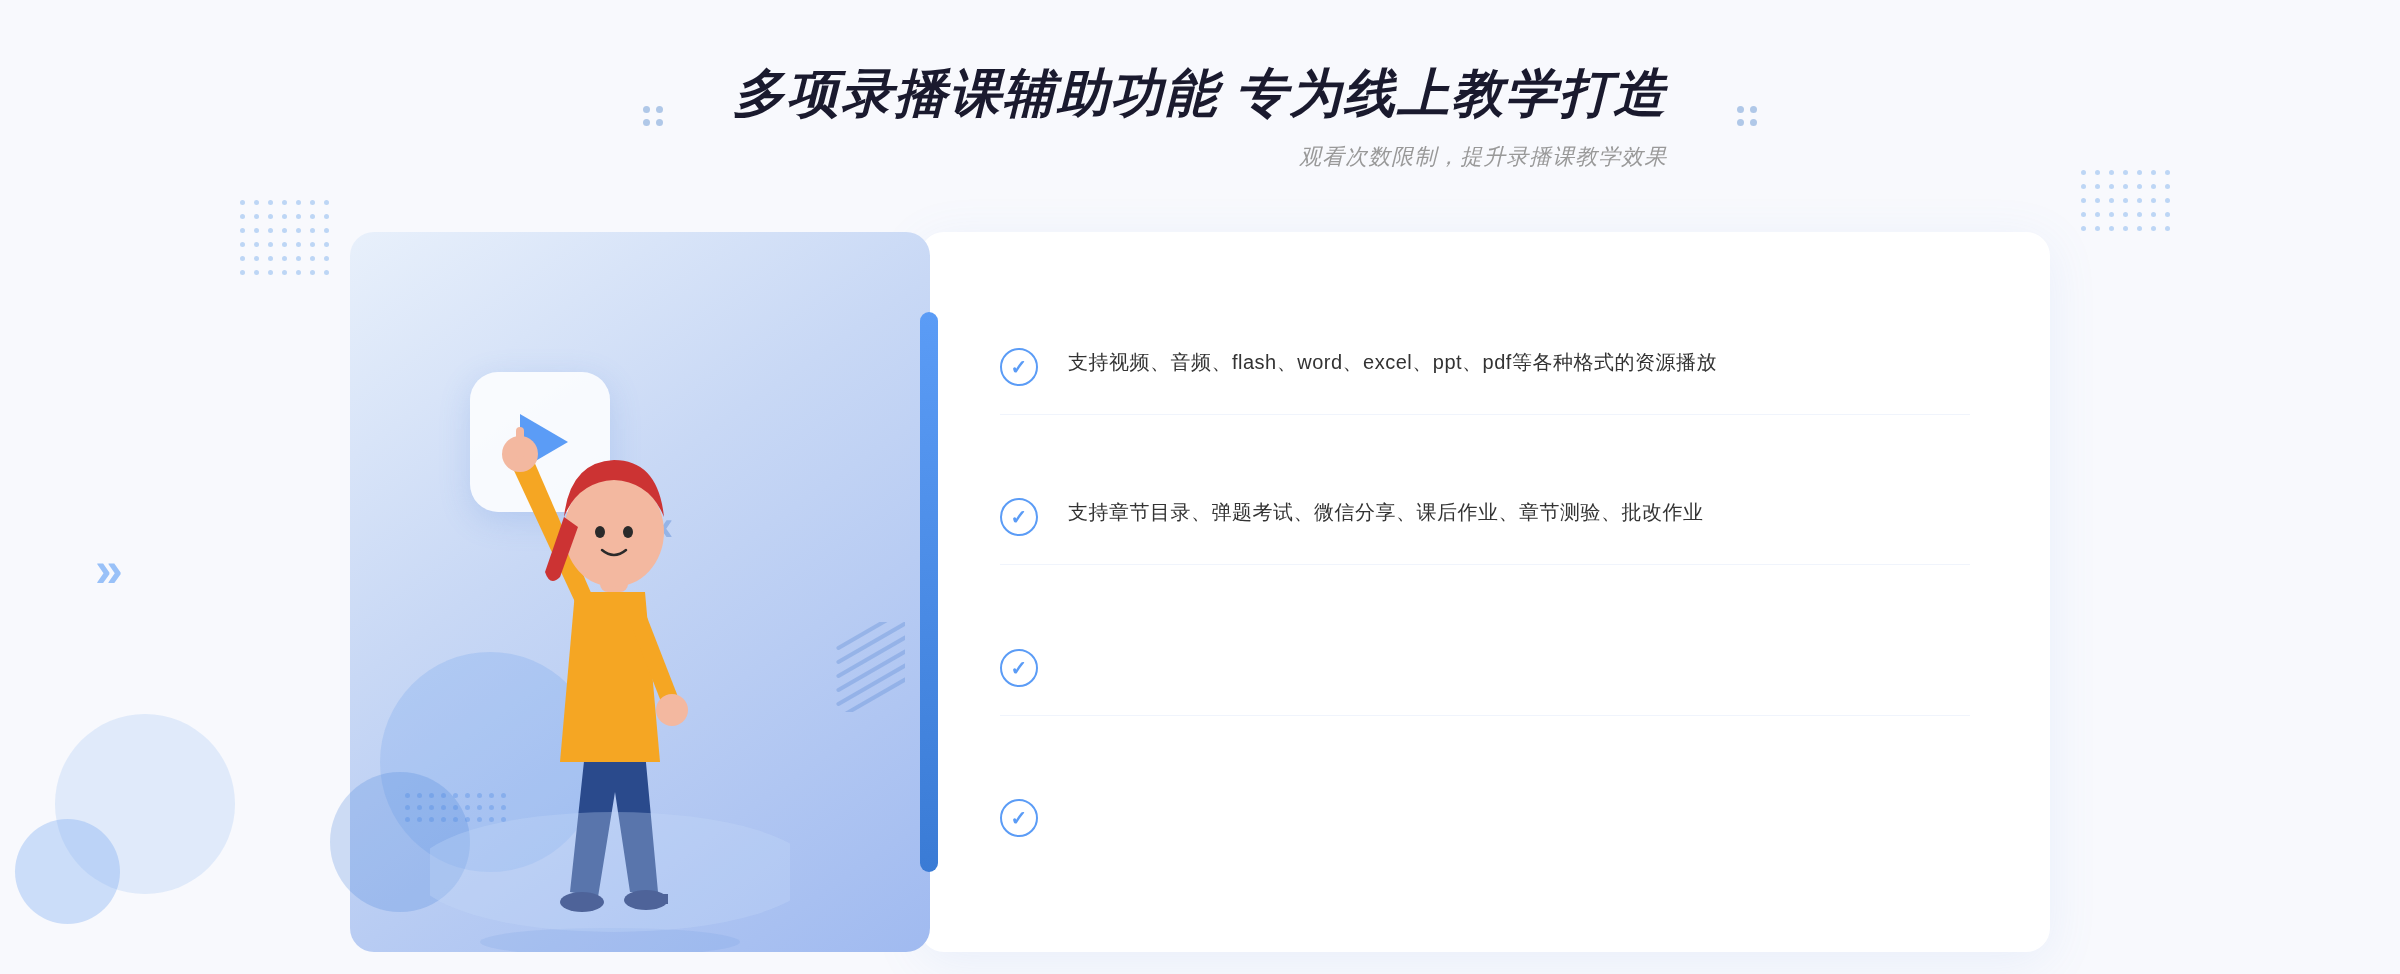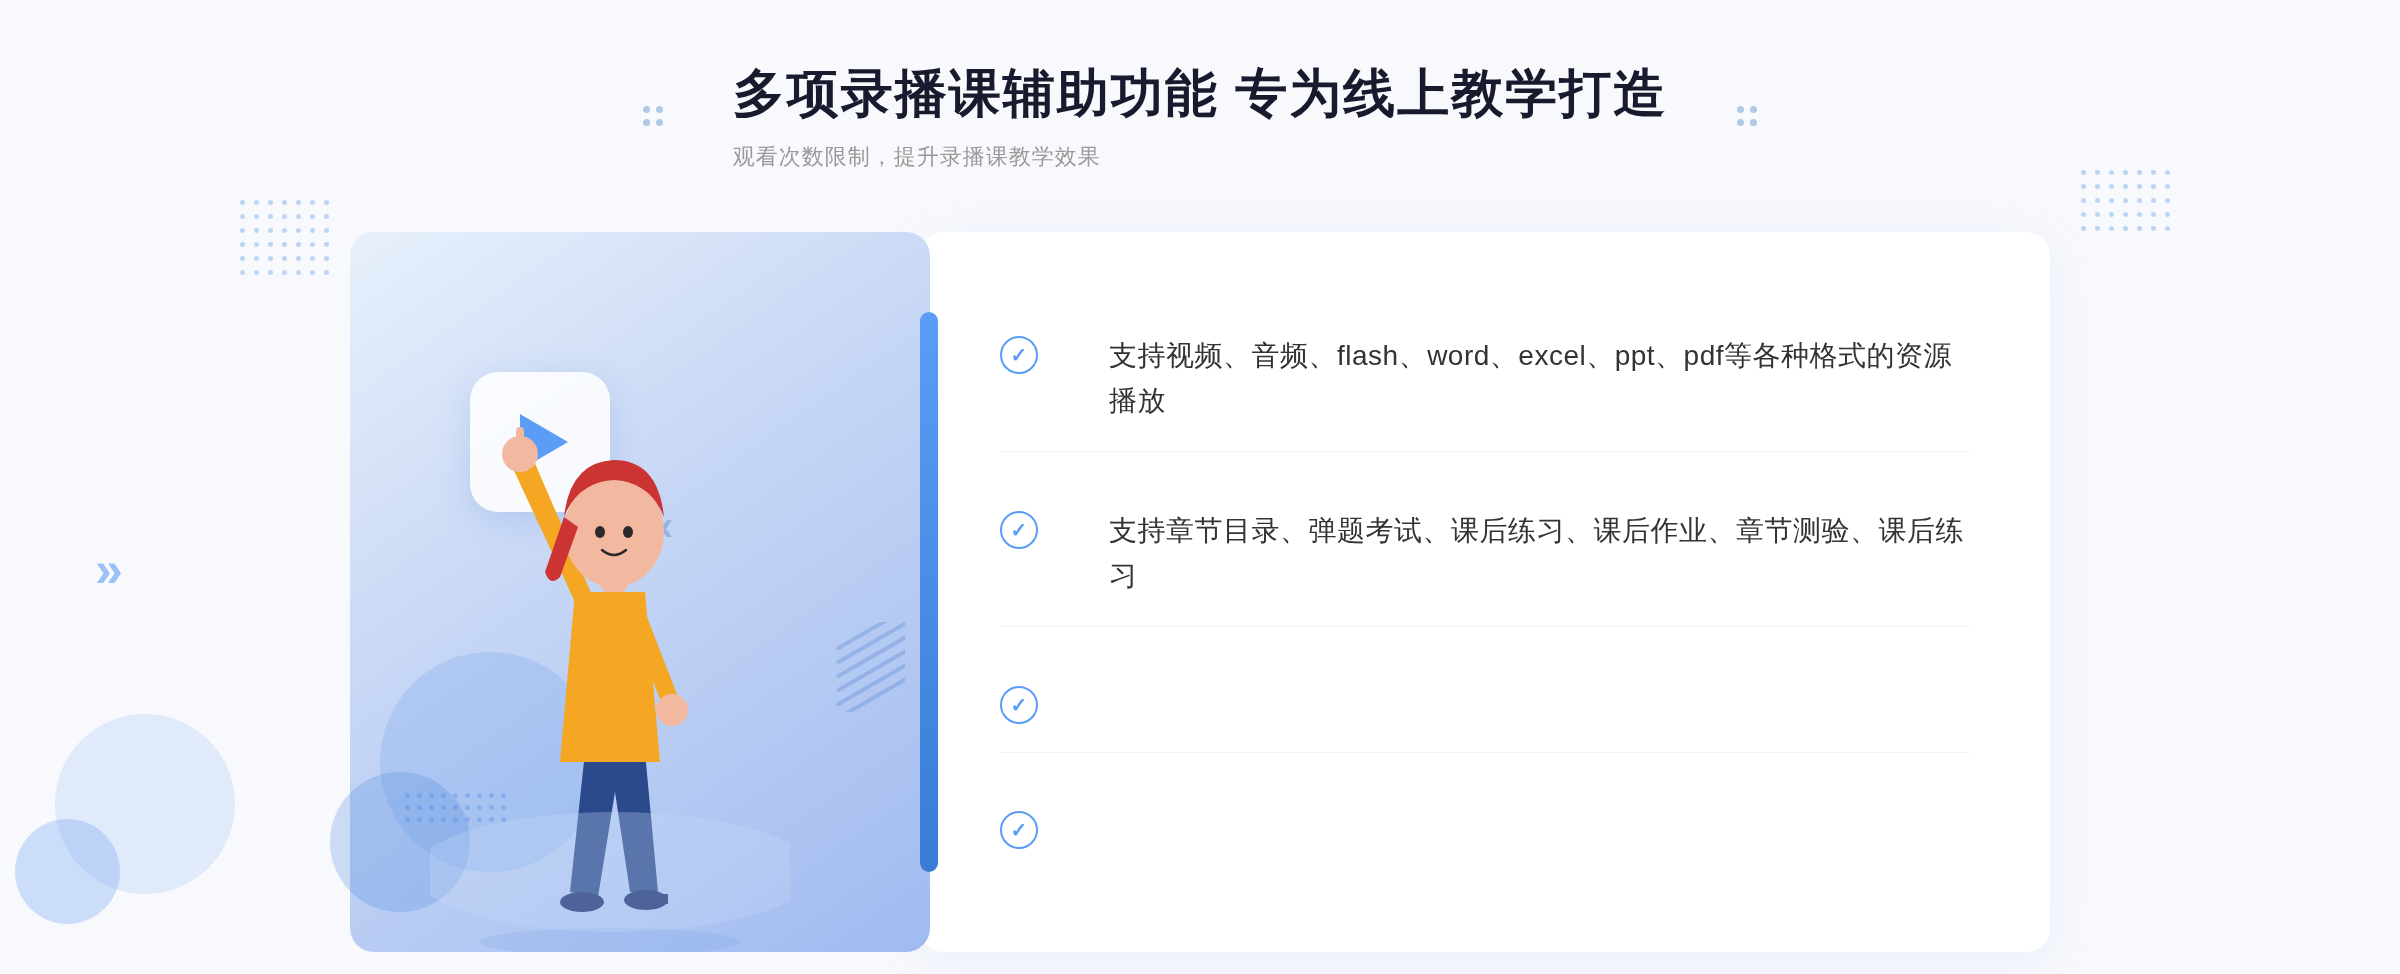--- a/index.html
+++ b/index.html
@@ -34,23 +34,24 @@
       left: 100px;
       top: 540px;
       color: #4d9ef5;
       font-size: 48px;
       font-weight: bold;
       opacity: 0.7;
     }
 
     
     .header-section {
-      text-align: left;
+      text-align: right;
       margin-bottom: 60px;
       position: relative;
+      font-style: italic;
     }
 
     .main-title {
       font-size: 52px;
       font-weight: 600;
       color: #1a1a2e;
       letter-spacing: 2px;
       line-height: 1.3;
     }
 
@@ -161,25 +162,24 @@
       margin-top: 2px;
     }
 
     .check-mark {
       color: #5b9cf6;
       font-size: 20px;
       font-weight: bold;
     }
 
     .feature-text {
-      font-size: 28px;
+      font-size: 20px;
       color: #333;
       line-height: 1.6;
       letter-spacing: 0.5px;
-      margin-left: 41px;
     }
 
     
     .dots-pattern {
       display: grid;
       gap: 9px;
     }
     .dots-pattern span {
       width: 5px;
       height: 5px;
@@ -411,21 +411,21 @@
         <div class="check-circle">
           <span class="check-mark">✓</span>
         </div>
         <span class="feature-text">支持视频、音频、flash、word、excel、ppt、pdf等各种格式的资源播放</span>
       </div>
 
       <div class="feature-item">
         <div class="check-circle">
           <span class="check-mark">✓</span>
         </div>
-        <span class="feature-text">支持章节目录、弹题考试、课后练习、课后作业、章节测验、课后练习</span>
+        <span class="feature-text">支持章节目录、弹题考试、微信分享、课后作业、章节测验、批改作业</span>
       </div>
 
       <div class="feature-item">
         <div class="check-circle">
           <span class="check-mark">✓</span>
         </div>
       </div>
 
       <div class="feature-item">
         <div class="check-circle">

